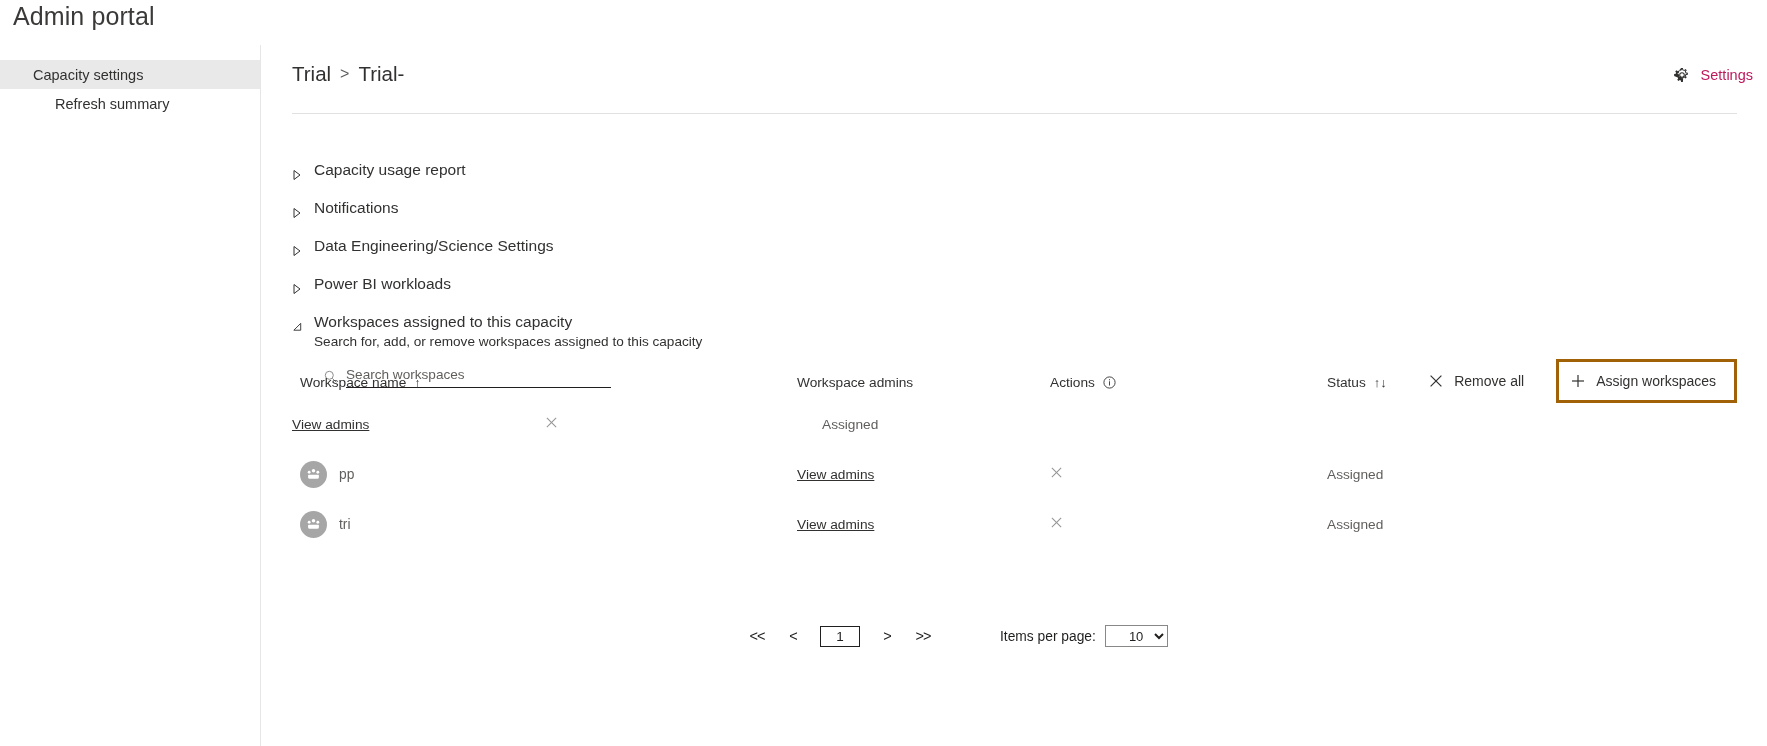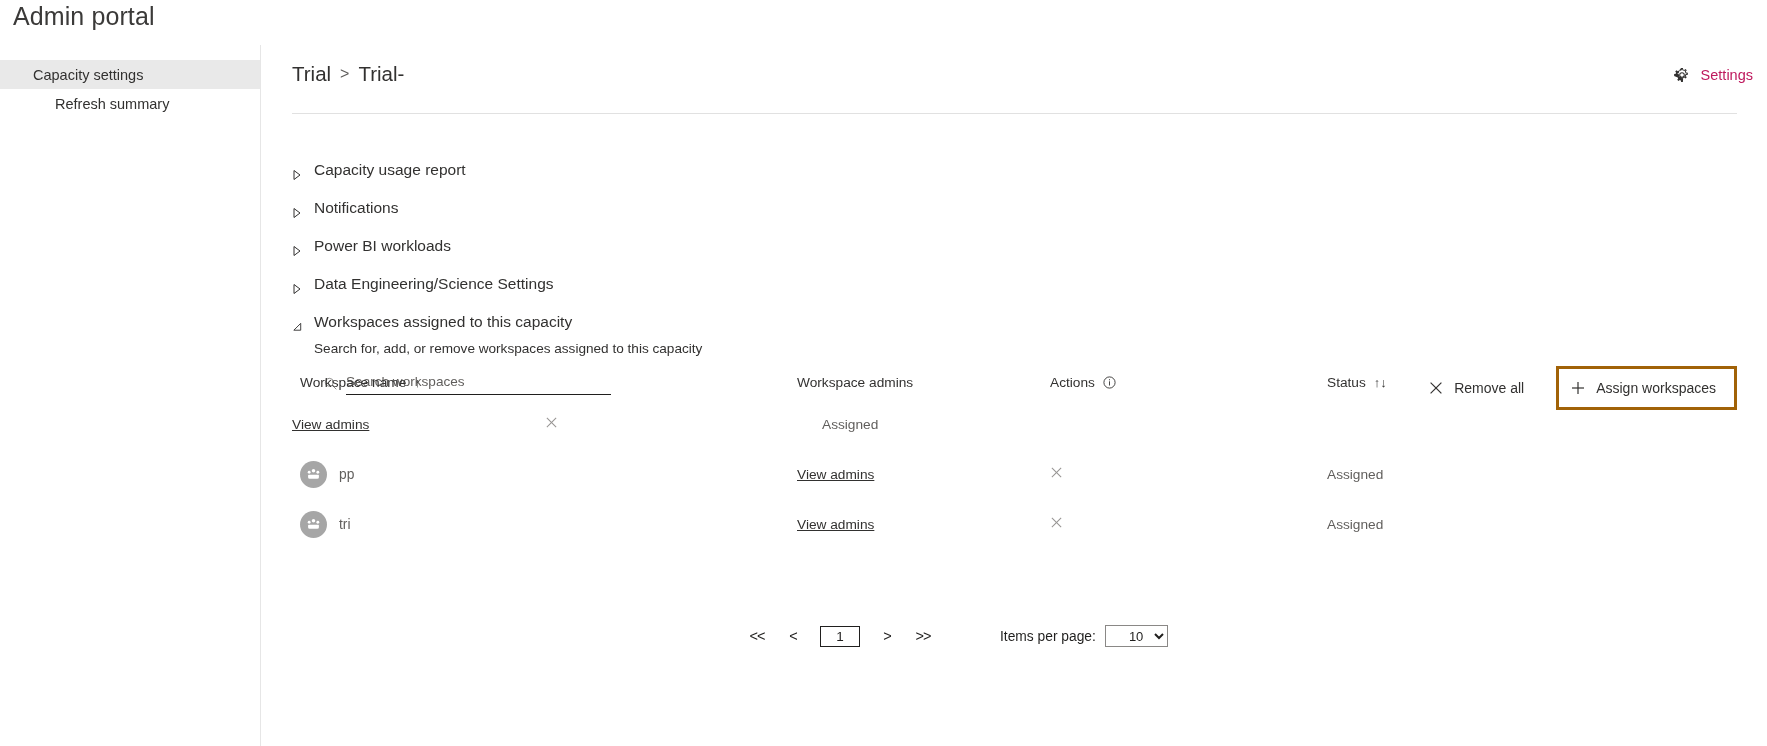--- a/index.html
+++ b/index.html
@@ -122,21 +122,21 @@
     position: relative;
     top: 0px;
   }
 
   
   .ws-panel { position: relative; }
   .ws-sub {
     font-size: 13.6px;
     color: #323130;
     margin-left: 22px;
-    margin-top: 10px;
+    margin-top: 3px;
   }
 
   .search-row {
     position: relative;
     height: 46px;
     margin-top: 10px;
   }
   .search-wrap {
     position: absolute;
     left: 32px;
@@ -353,30 +353,30 @@
       </span>
       <span>Notifications</span>
     </div>
 
     <div class="section-head">
       <span class="tri">
         <svg viewBox="0 0 10 12" width="10" height="12">
             <path d="M2 1.5 L8 6 L2 10.5 Z" fill="none" stroke="#323130" stroke-width="1"></path>
           </svg>
       </span>
-      <span>Power BI workloads</span>
+      <span>Data Engineering/Science Settings</span>
     </div>
 
     <div class="section-head">
       <span class="tri">
         <svg viewBox="0 0 10 12" width="10" height="12">
             <path d="M2 1.5 L8 6 L2 10.5 Z" fill="none" stroke="#323130" stroke-width="1"></path>
           </svg>
       </span>
-      <span>Data Engineering/Science Settings</span>
+      <span>Power BI workloads</span>
     </div>
 
     <div class="section-head">
       <span class="tri">
         <svg viewBox="0 0 12 12" width="11" height="12">
             <path d="M9.5 2 L9.5 9.5 L2 9.5 Z" fill="none" stroke="#323130" stroke-width="1"></path>
           </svg>
       </span>
       <span>Workspaces assigned to this capacity</span>
     </div>

